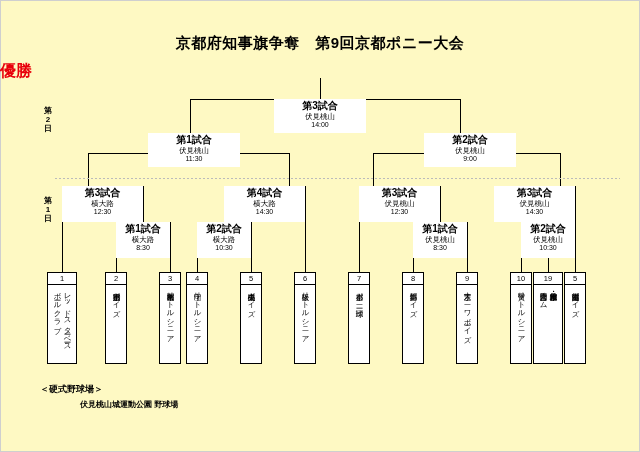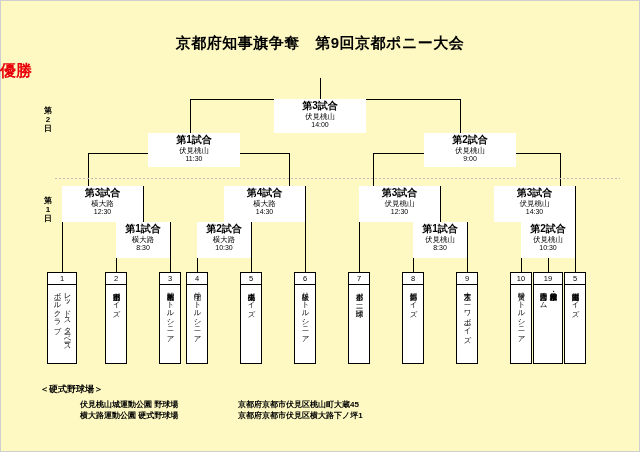--- a/index.html
+++ b/index.html
@@ -364,21 +364,16 @@
         <div class="t-name">
           <span class="t-col">滋賀南郷ボーイズ</span>
         </div>
       </div>
     </div>
 
   <div class="venue-head">＜硬式野球場＞</div>
   <div class="venue-table" id="venue-table">
       <div class="venue-row">
         <div class="venue-name">伏見桃山城運動公園 野球場</div>
-        <div class="venue-addr">京都府京都市伏見区桃山町大蔵45</div>
-      </div>
-      <div class="venue-row">
-        <div class="venue-name">横大路運動公園 硬式野球場</div>
-        <div class="venue-addr">京都府京都市伏見区横大路下ノ坪1</div>
       </div>
     </div>
 
 </div>
 
 </body></html>

